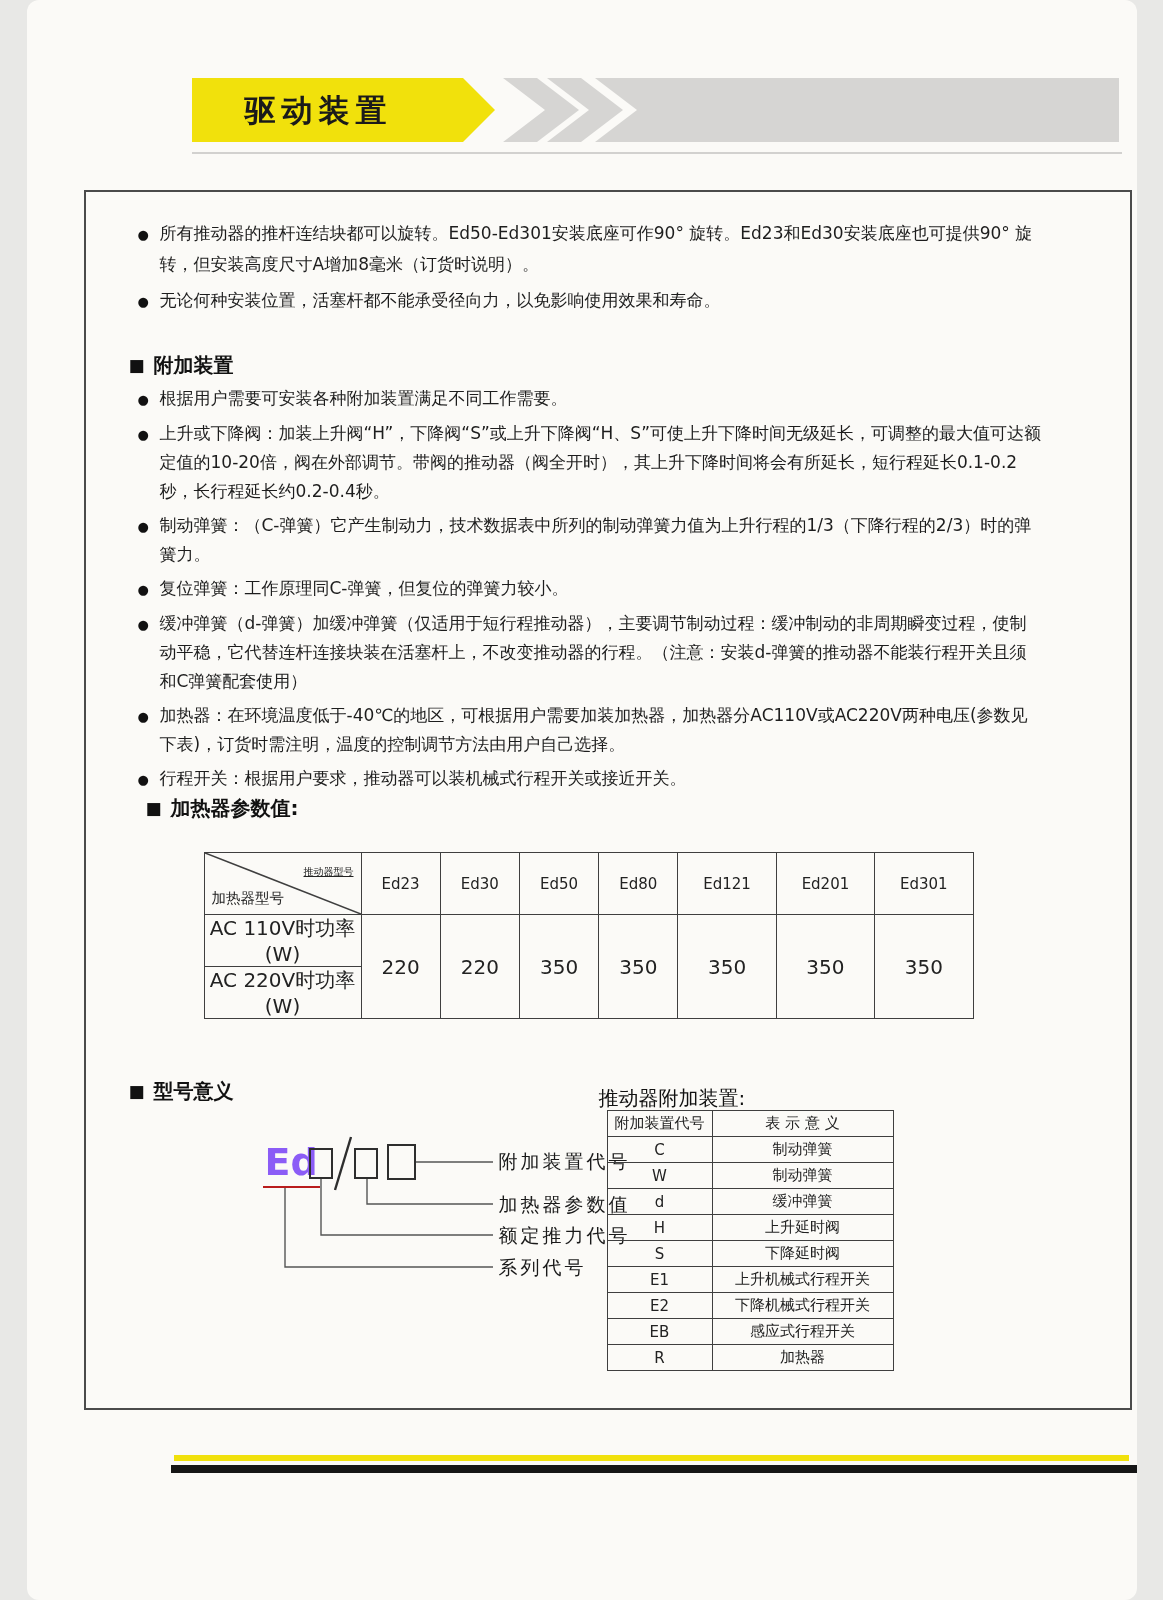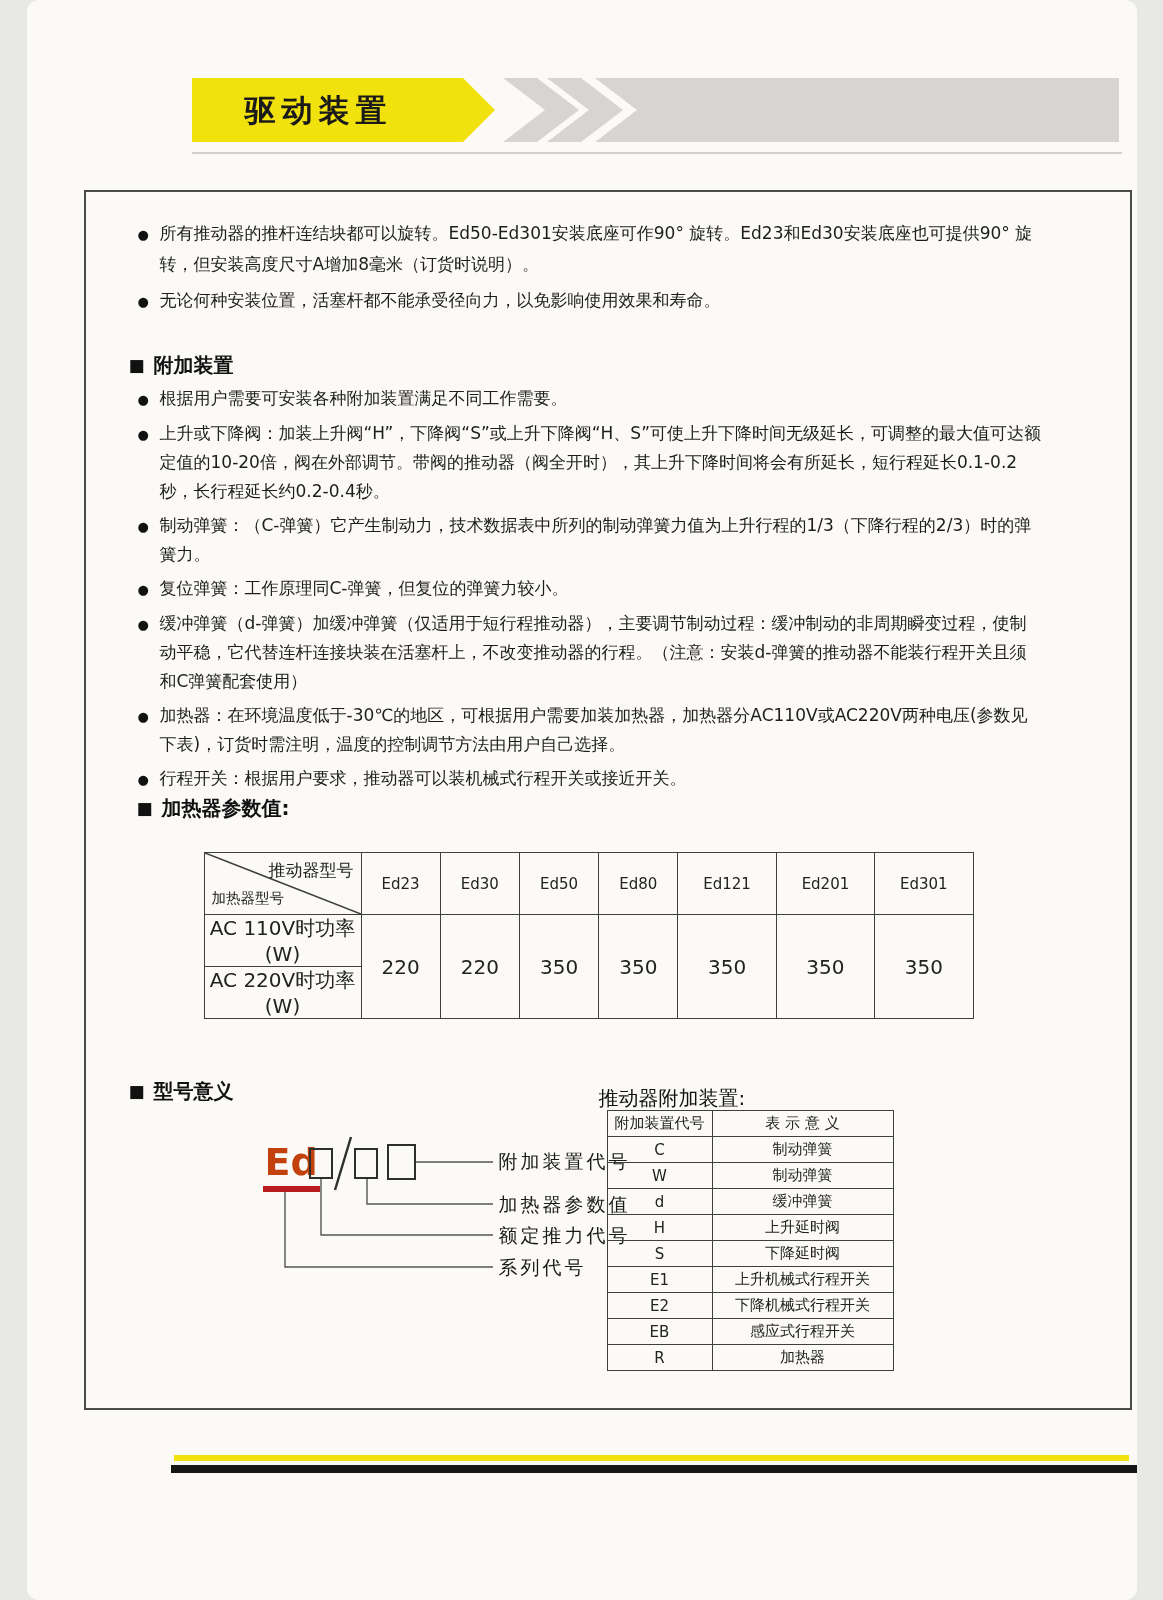--- a/index.html
+++ b/index.html
@@ -30,43 +30,43 @@
   .bullets { position:absolute; font-size:17px; }
   .bullet { display:flex; margin-bottom:5px; }
   .dot { flex:none; width:22px; font-size:13px; padding-top:1px; color:#111; }
   .bullet-text { flex:1; }
   .intro-bullets { top:26px; left:52px; width:905px; line-height:31px; }
   .attach-bullets { top:192px; left:52px; width:905px; line-height:29px; }
 
   .section-header { position:absolute; font-size:20px; font-weight:bold; color:#111; }
   .sq { display:inline-block; font-size:17px; margin-right:9px; transform:translateY(-1px); }
   .hdr-attach { top:160px; left:43px; }
-  .hdr-heater { top:603px; left:51px; }
+  .hdr-heater { top:603px; left:60px; }
   .hdr-model  { top:886px; left:43px; }
 
   
   .heater-table {
     position:absolute; left:118px; top:660px; width:770px; height:148px;
     border-collapse:collapse; font-size:15px; color:#222;
   }
   .heater-table td { border:1px solid #3f3f3f; text-align:center; vertical-align:middle; }
   .heater-table tr.hdr td { height:62px; }
   .heater-table td.rowlabel { height:43px; width:157px; font-size:20px; }
   .corner { position:relative; width:157px; padding:0; }
   .corner svg { position:absolute; left:0; top:0; width:100%; height:100%; }
-  .corner .c-top { position:absolute; right:7px; top:6px; font-size:17px; }
+  .corner .c-top { position:absolute; right:7px; top:12px; font-size:10px;text-decoration:underline; }
   .corner .c-bottom { position:absolute; left:7px; bottom:6px; font-size:14.5px; }
   .heater-table td.val { font-size:20px; }
 
   
   .diagram { position:absolute; left:167px; top:940px; width:430px; height:190px; }
   .diagram-svg { position:absolute; left:0; top:0; width:430px; height:190px; }
   .ed-prefix {
     position:absolute; left:10px; top:8px; font-size:38px; font-weight:bold;
-    border-bottom:6px solid #b91c1c; padding:0 2px 2px 2px; line-height:44px; color:#c2410c;
+    border-bottom:2px solid #b91c1c; padding:0 2px 2px 2px; line-height:44px; color:#8b5cf6;
   }
   .mbox { position:absolute; border:2px solid #2e2e2e; background:transparent; }
   .mbox1 { left:56px; top:16px; width:24px; height:31px; }
   .mbox2 { left:101px; top:16px; width:24px; height:31px; }
   .mbox3 { left:134px; top:12px; width:29px; height:36px; }
   .dlabel { position:absolute; left:246px; font-size:19px; letter-spacing:3px; color:#1a1a1a; white-space:nowrap; }
   .dlabel1 { top:17px; }
   .dlabel2 { top:60px; }
   .dlabel3 { top:91px; }
   .dlabel4 { top:123px; }
@@ -131,21 +131,21 @@
       <div class="bullet">
         <span class="dot">●</span>
         <span class="bullet-text">复位弹簧：工作原理同C-弹簧，但复位的弹簧力较小。</span>
       </div>
       <div class="bullet">
         <span class="dot">●</span>
         <span class="bullet-text">缓冲弹簧（d-弹簧）加缓冲弹簧（仅适用于短行程推动器），主要调节制动过程：缓冲制动的非周期瞬变过程，使制动平稳，它代替连杆连接块装在活塞杆上，不改变推动器的行程。（注意：安装d-弹簧的推动器不能装行程开关且须和C弹簧配套使用）</span>
       </div>
       <div class="bullet">
         <span class="dot">●</span>
-        <span class="bullet-text">加热器：在环境温度低于-30℃的地区，可根据用户需要加装加热器，加热器分AC110V或AC220V两种电压(参数见下表)，订货时需注明，温度的控制调节方法由用户自己选择。</span>
+        <span class="bullet-text">加热器：在环境温度低于-40℃的地区，可根据用户需要加装加热器，加热器分AC110V或AC220V两种电压(参数见下表)，订货时需注明，温度的控制调节方法由用户自己选择。</span>
       </div>
       <div class="bullet">
         <span class="dot">●</span>
         <span class="bullet-text">行程开关：根据用户要求，推动器可以装机械式行程开关或接近开关。</span>
       </div>
     </div>
 
     <div class="section-header hdr-heater">
       <span class="sq">■</span><span>加热器参数值:</span>
     </div>

